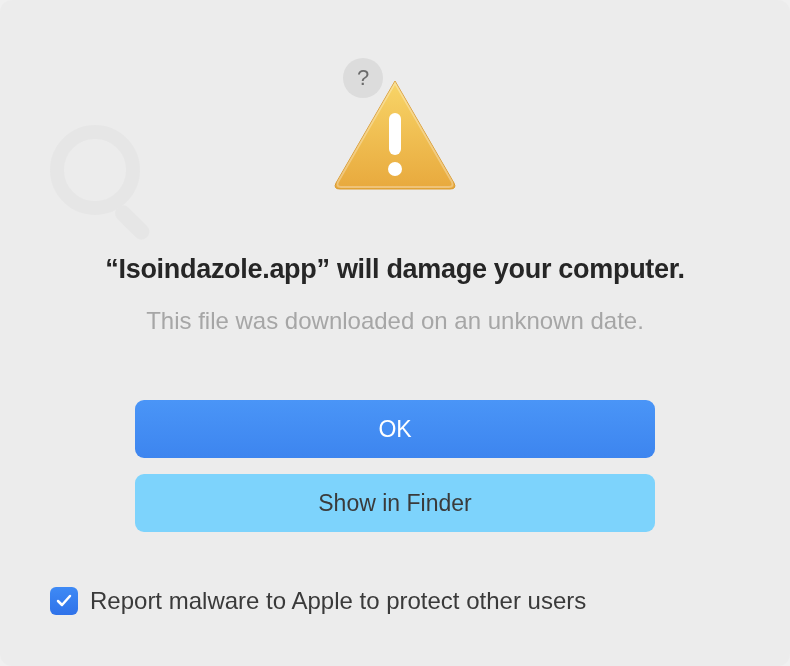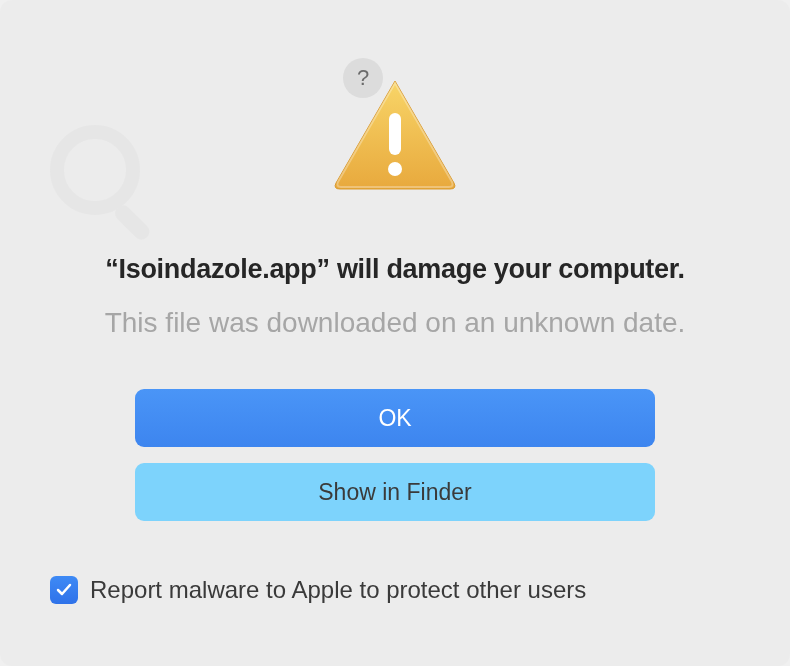--- a/index.html
+++ b/index.html
@@ -56,24 +56,24 @@
     .headline {
       font-size: 27px;
       font-weight: 700;
       color: #262626;
       text-align: right;
       letter-spacing: -0.3px;
       margin-bottom: 22px;
     }
     
     .subtext {
-      font-size: 28px;
+      font-size: 24px;
       color: #a6a6a6;
       text-align: center;
-      margin-bottom: 50px;
+      margin-bottom: 65px;
     }
     
     .buttons-row {
       width: 520px;
       display: flex;
       flex-direction: column;
       gap: 16px;
       margin-bottom: 55px;
     }
     

